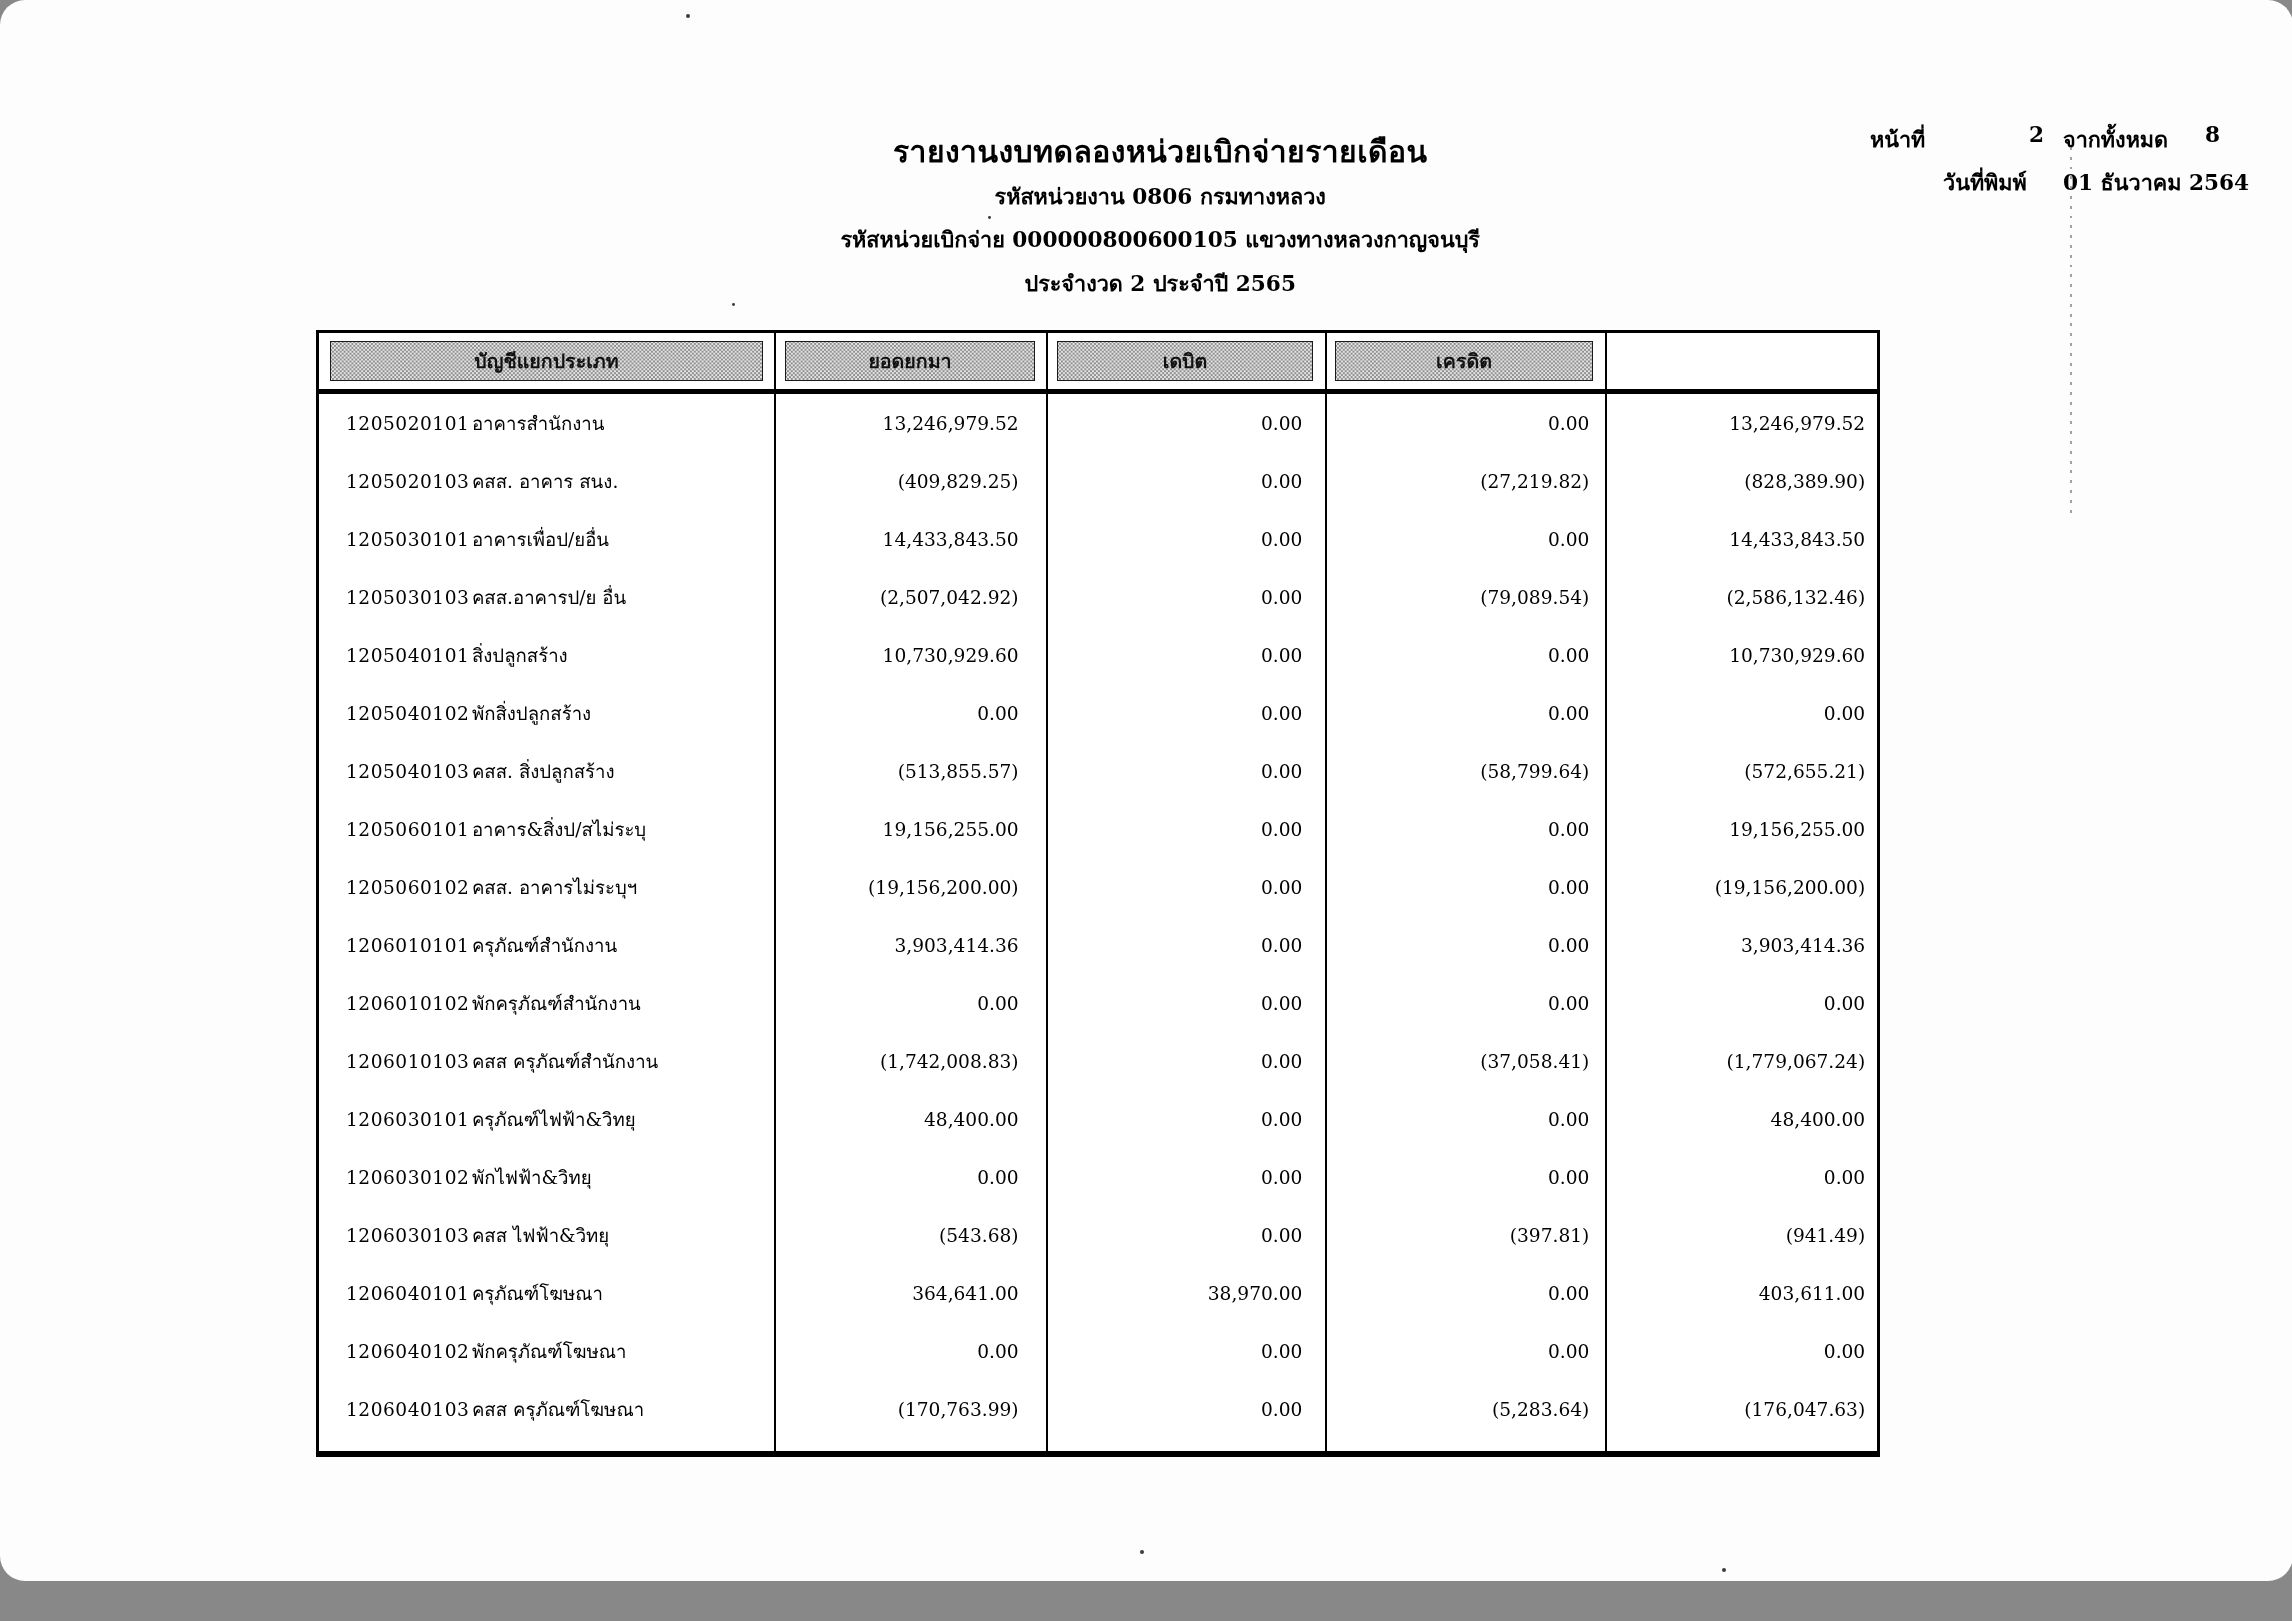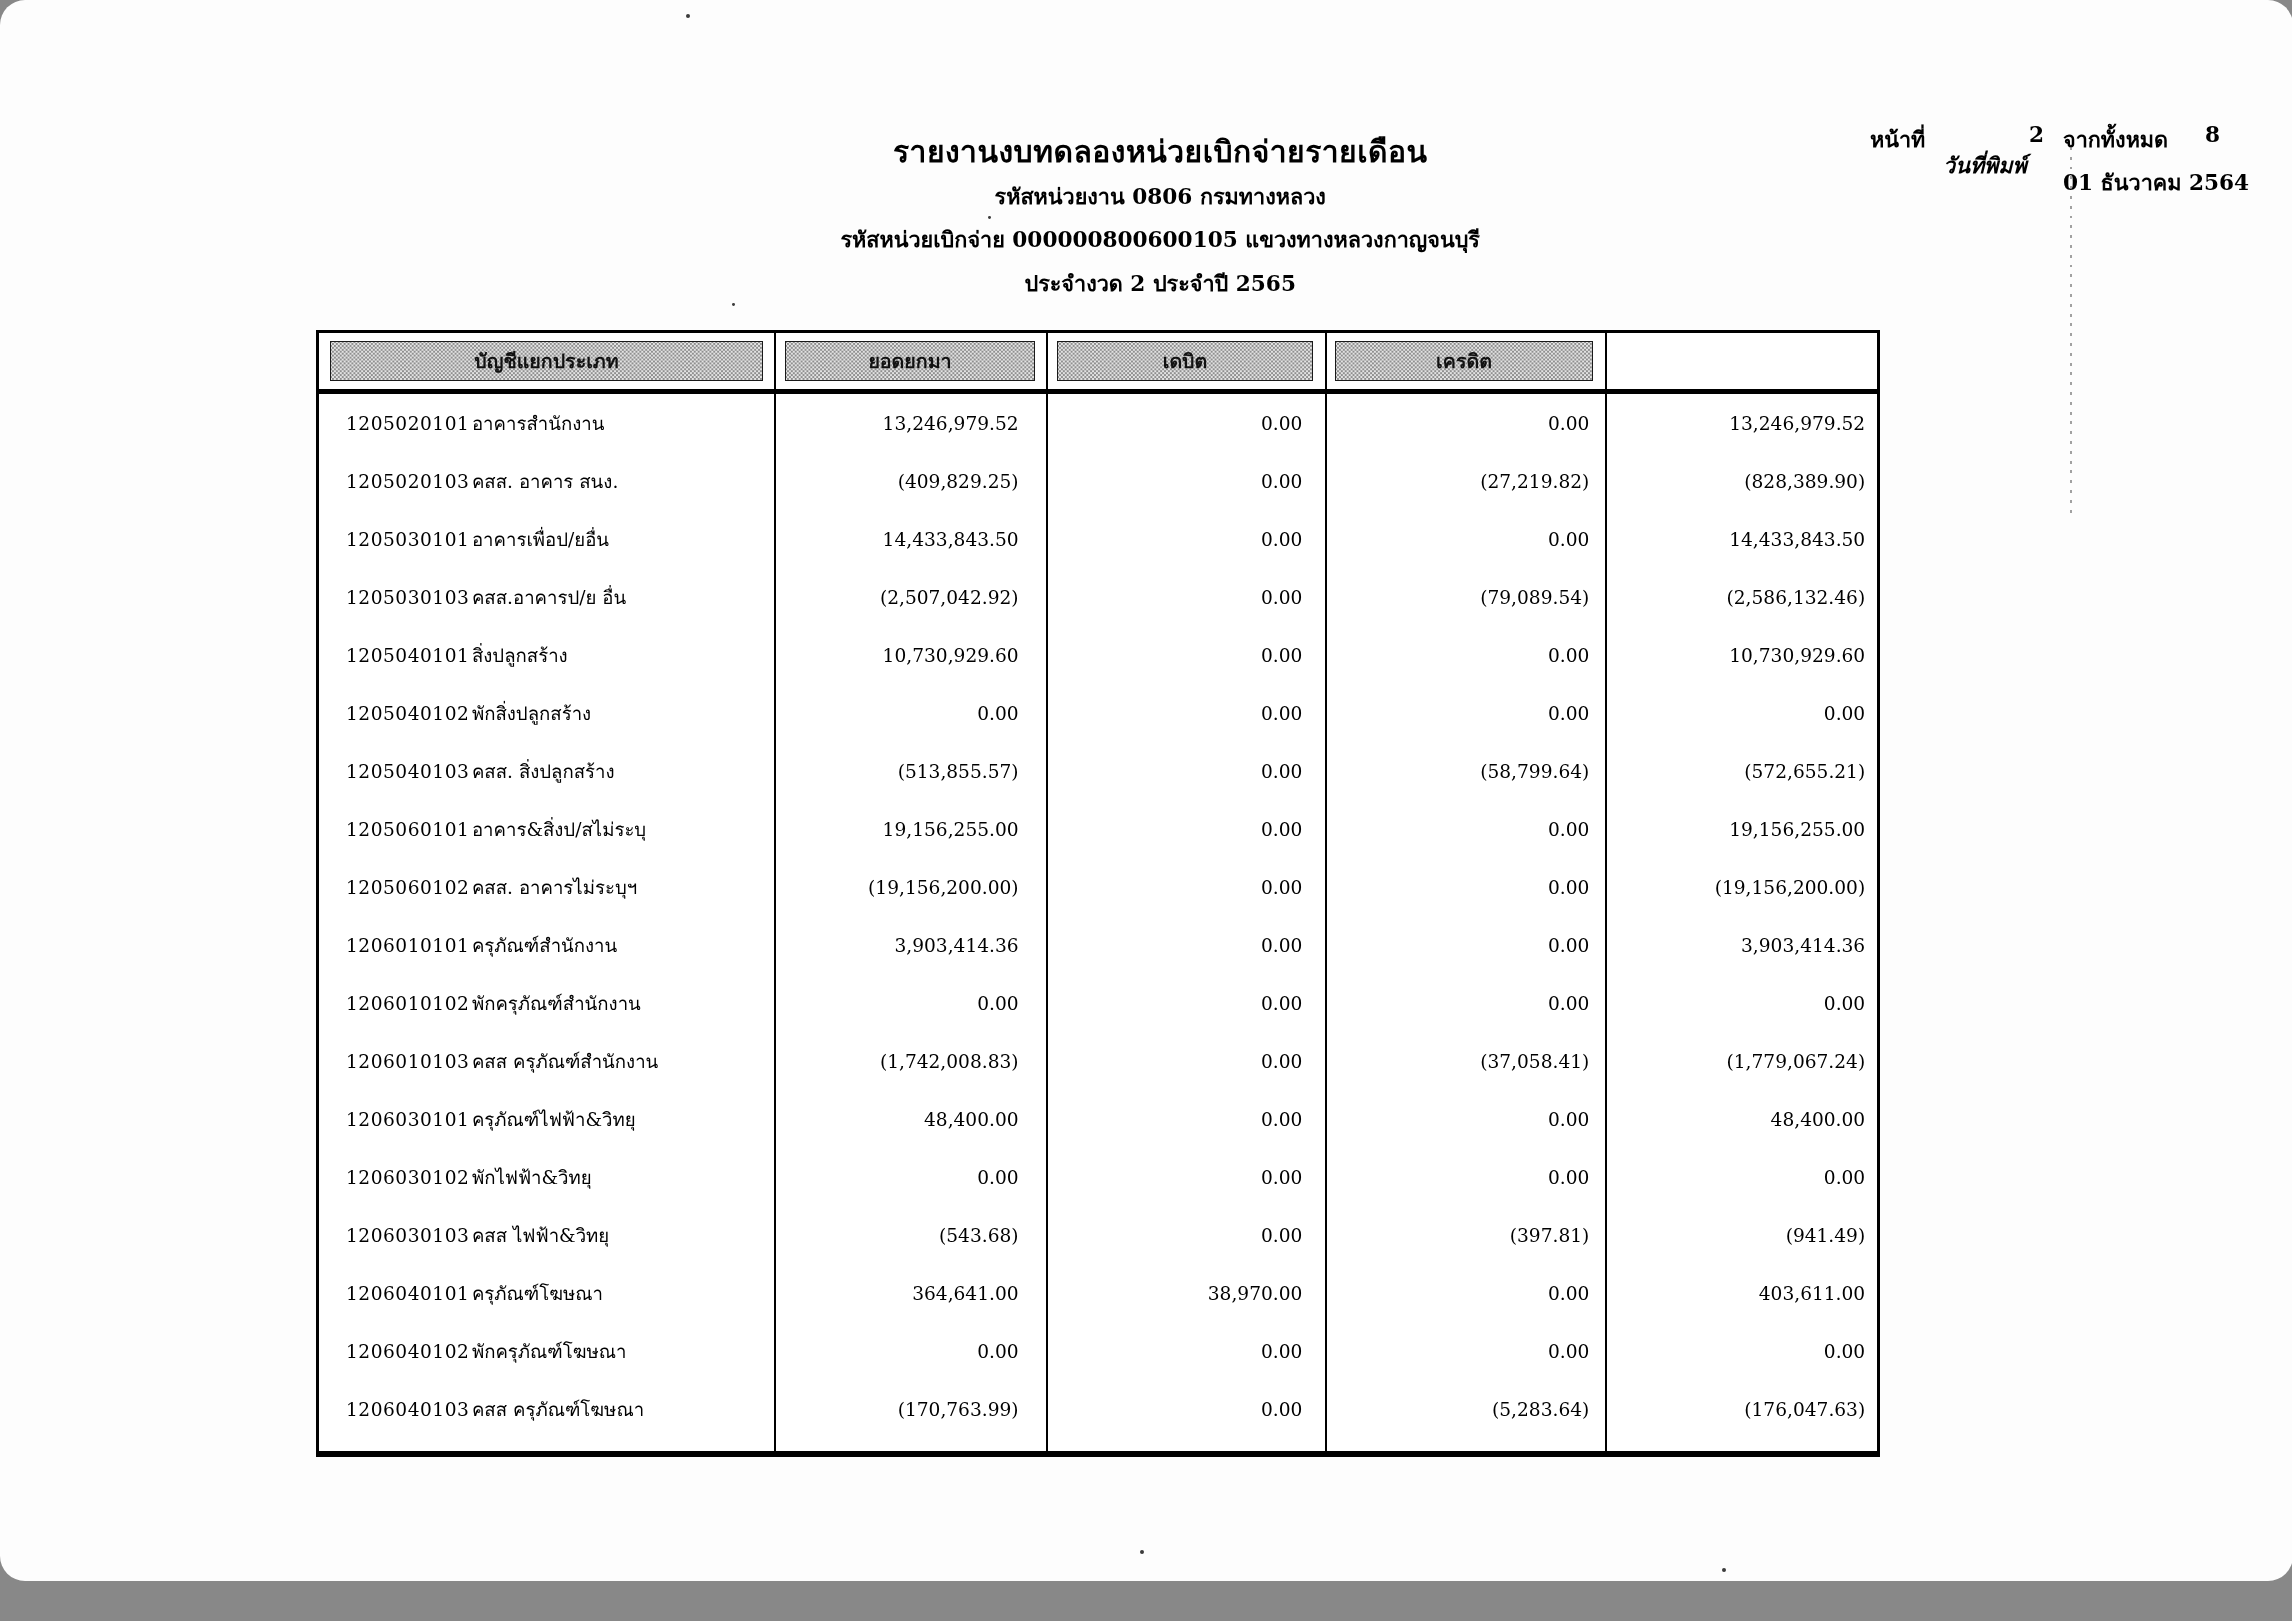--- a/index.html
+++ b/index.html
@@ -21,21 +21,21 @@
   .doc-sub1    { position:absolute; left:0; right:0; top:179px; font-size:21.6px; font-weight:bold; }
   .doc-sub2    { position:absolute; left:0; right:0; top:222px; font-size:21.6px; font-weight:bold; }
   .doc-sub3    { position:absolute; left:0; right:0; top:266px; font-size:21.6px; font-weight:bold; }
 
   
   .meta { position:absolute; font-size:21.6px; font-weight:bold; white-space:nowrap; }
   .m-page-label   { left:1870px; top:122px; }
   .m-page-number  { left:2029px; top:122px; }
   .m-total-label  { left:2063px; top:122px; }
   .m-total-pages  { left:2205px; top:122px; }
-  .m-date-label   { left:1943px; top:148px;font-style:italic; }
+  .m-date-label   { left:1943px; top:165px; }
   .m-date-value   { left:2063px; top:165px; }
 
   
   .table {
     position:absolute; left:316px; top:330px;
     width:1564px; height:1127px;
     border:3.9px solid #000; border-bottom-width:6.9px;
     background:#fff;
   }
   .vline { position:absolute; top:0; bottom:0; width:2px; background:#000; z-index:1; }

